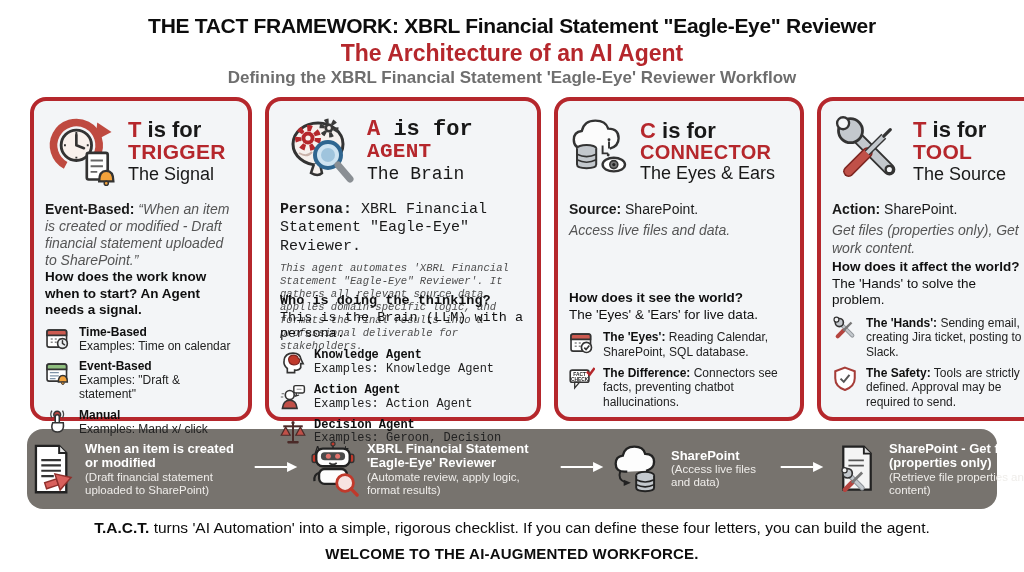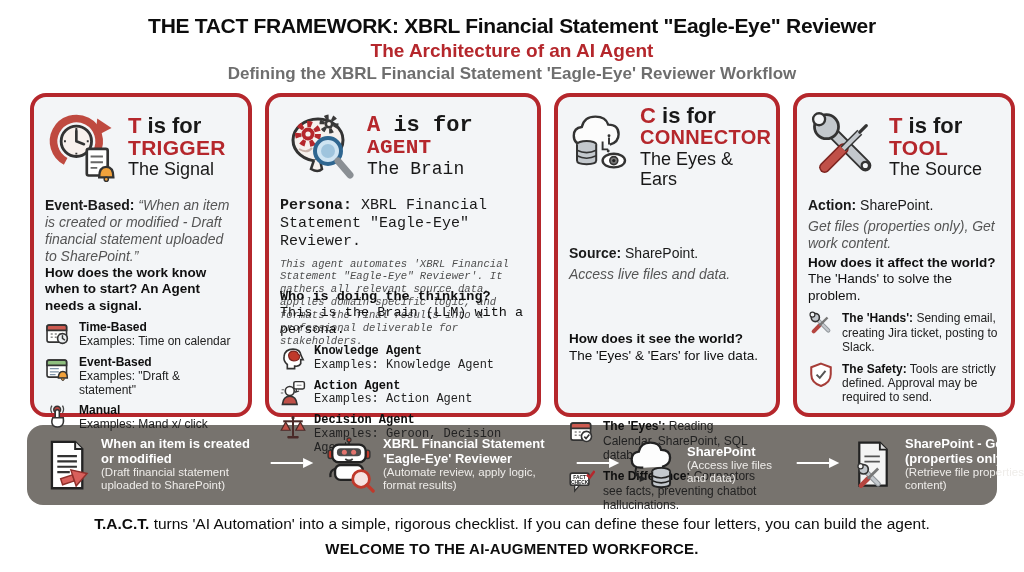--- a/index.html
+++ b/index.html
@@ -3,27 +3,27 @@
 <meta charset="utf-8">
 <style>
   * { box-sizing: border-box; }
   html,body { margin:0; padding:0; background:#ffffff; }
   body { width:1024px; height:572px; font-family:"Liberation Sans", sans-serif; color:#1a1a1a; overflow:hidden; }
   .page { width:1024px; height:572px; position:relative; }
 
   
   .hdr { text-align:center; padding-top:14px; }
   .title { font-size:21px; font-weight:800; color:#0d0d0d; margin:0; letter-spacing:-0.3px; line-height:1.1; }
-  .subtitle { font-size:19px; font-weight:700; color:#b5272c; margin:4px 0 0; line-height:1.1; }
+  .subtitle { font-size:23px; font-weight:700; color:#b5272c; margin:4px 0 0; line-height:1.1; }
   .tagline { font-size:17px; font-weight:700; color:#6e6e6e; margin:3px 0 0; line-height:1.1; }
 
   
   .cards { display:flex; gap:13px; margin:9px 0 0 30px; width:986px; height:324px; }
   .card { flex:none; background:#f3f5f7; border:4px solid #b5272c; border-radius:16px; padding:8px 11px 8px; display:flex; flex-direction:column; }
-  .card.w1 { width:222px; } .card.w2 { width:276px;font-family:Liberation Mono, monospace; } .card.w3 { width:226px;gap:48px; } .card.w4 { width:222px; }
+  .card.w1 { width:222px; } .card.w2 { width:276px;font-family:Liberation Mono, monospace; } .card.w3 { width:250px; } .card.w4 { width:222px; }
 
   .card-head { display:flex; align-items:center; gap:7px; min-height:84px; }
   .head-icon { flex:none; }
   .head-icon svg { display:block; }
   .hl1 { font-size:22px; font-weight:600; color:#181818; line-height:1.05; }
   .hl1 .letter { color:#b5272c; font-weight:800; }
   .word { font-size:21px; font-weight:800; color:#b5272c; line-height:1.08; letter-spacing:0.3px; }
   .w3 .word { font-size:20px; }
   .role { font-size:18px; font-weight:400; color:#181818; line-height:1.12; }
 
@@ -43,21 +43,21 @@
   .items { list-style:none; margin:3px 0 0; padding:0; display:flex; flex-direction:column; gap:7px; }
   .item { display:flex; gap:8px; align-items:flex-start; }
   .item-icon { flex:none; width:26px; height:26px; }
   .item-icon svg { display:block; }
   .item-label { font-weight:700; font-size:12px; line-height:1.15; color:#0f0f0f; }
   .item-text { font-size:12px; line-height:1.15; color:#222; }
   .item-inline { margin:0; font-size:12px; line-height:1.2; color:#222; }
   .item-inline .ilbl { font-weight:700; color:#0f0f0f; }
 
   
-  .bar { width:970px; height:80px; margin:8px 0 0 27px; background:#77736e; border-radius:16px; display:flex; align-items:center; padding:0 16px; gap:5px; }
+  .bar { width:970px; height:80px; margin:8px 0 0 27px; background:#77736e; border-radius:16px; display:flex; align-items:center; padding:0 0; gap:5px; }
   .step { display:flex; align-items:center; gap:8px; flex:none; }
   .step-icon { flex:none; }
   .step-icon svg { display:block; }
   .step-title { font-size:13px; font-weight:700; color:#ffffff; line-height:1.12; }
   .step-sub { font-size:11.5px; font-weight:400; color:#efedea; line-height:1.12; }
   .st1 { max-width:160px; } .st2 { max-width:184px; } .st3 { max-width:100px; } .st4 { max-width:152px; }
   .flow-arrow { flex:none; margin:0 3px; }
 
   
   .f1 { text-align:center; margin:10px 18px 0; font-size:15.5px; color:#0d0d0d; line-height:1.15; }

